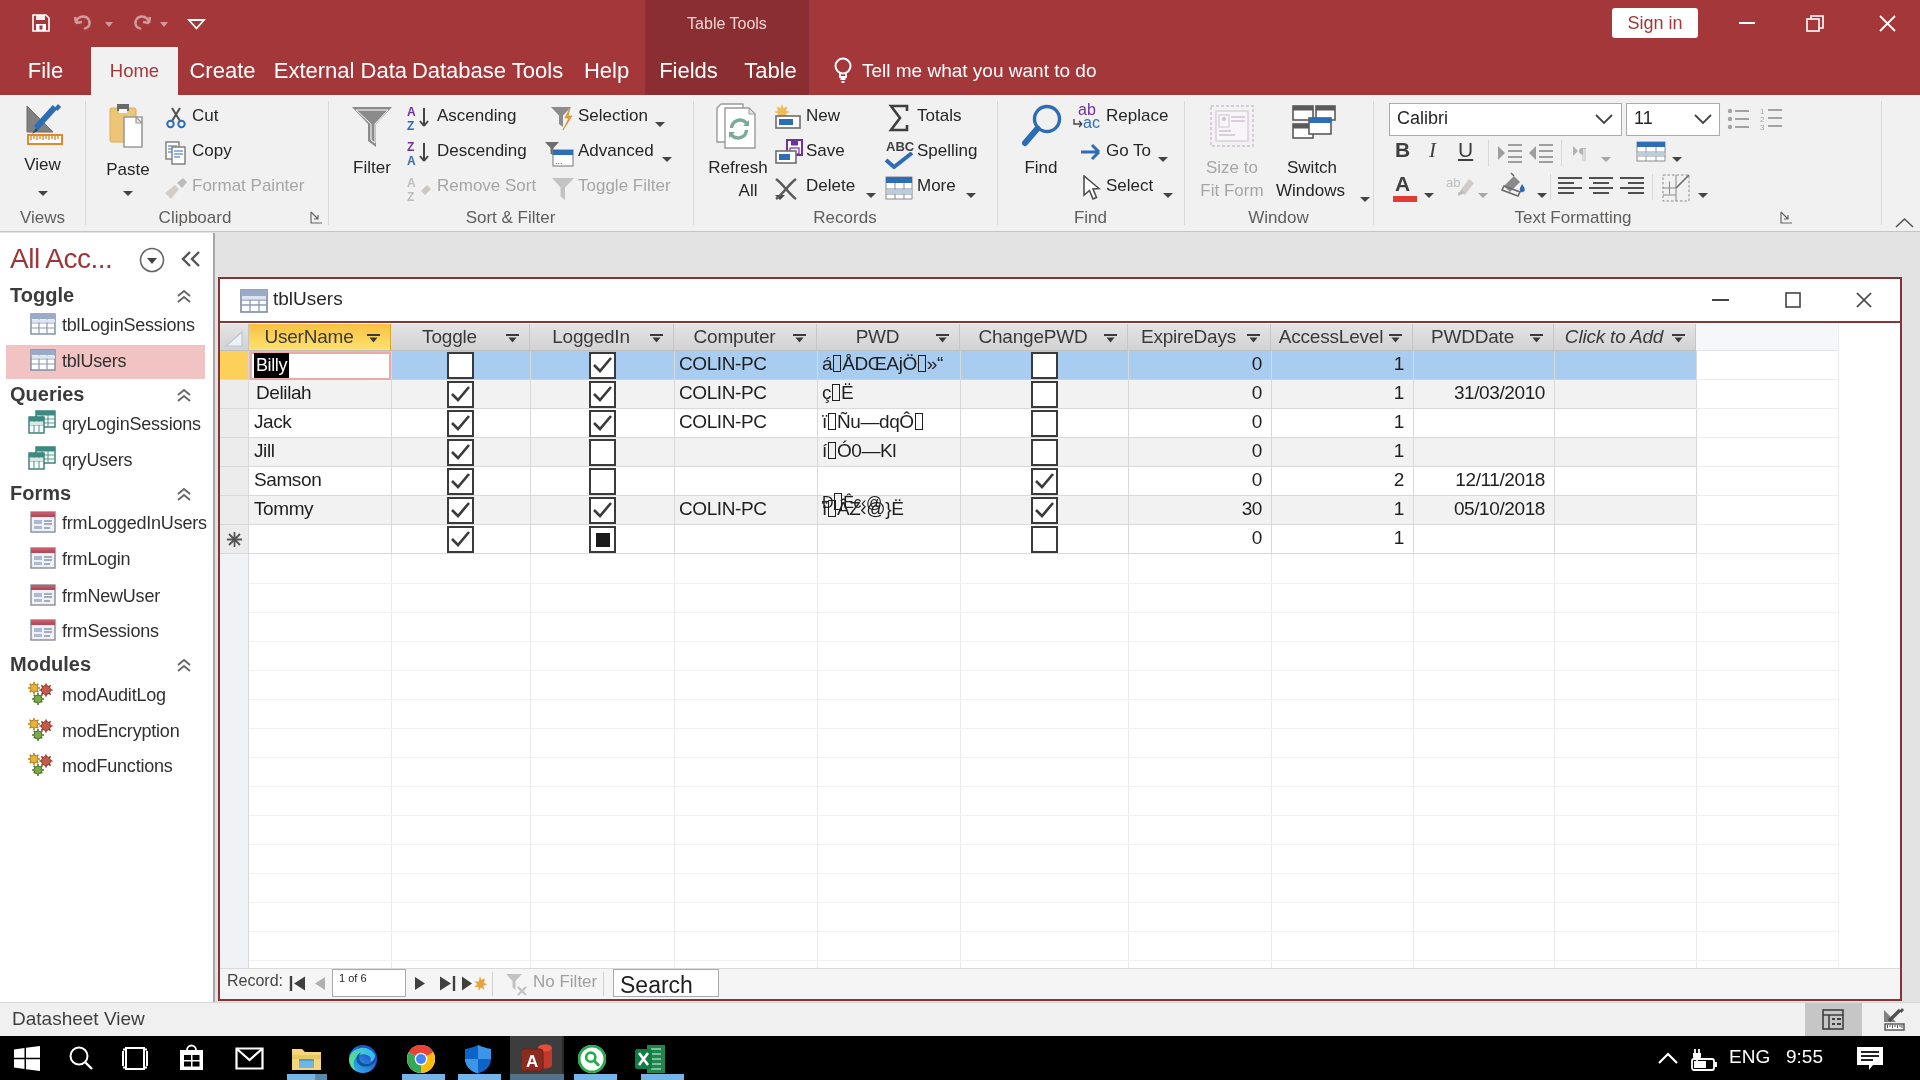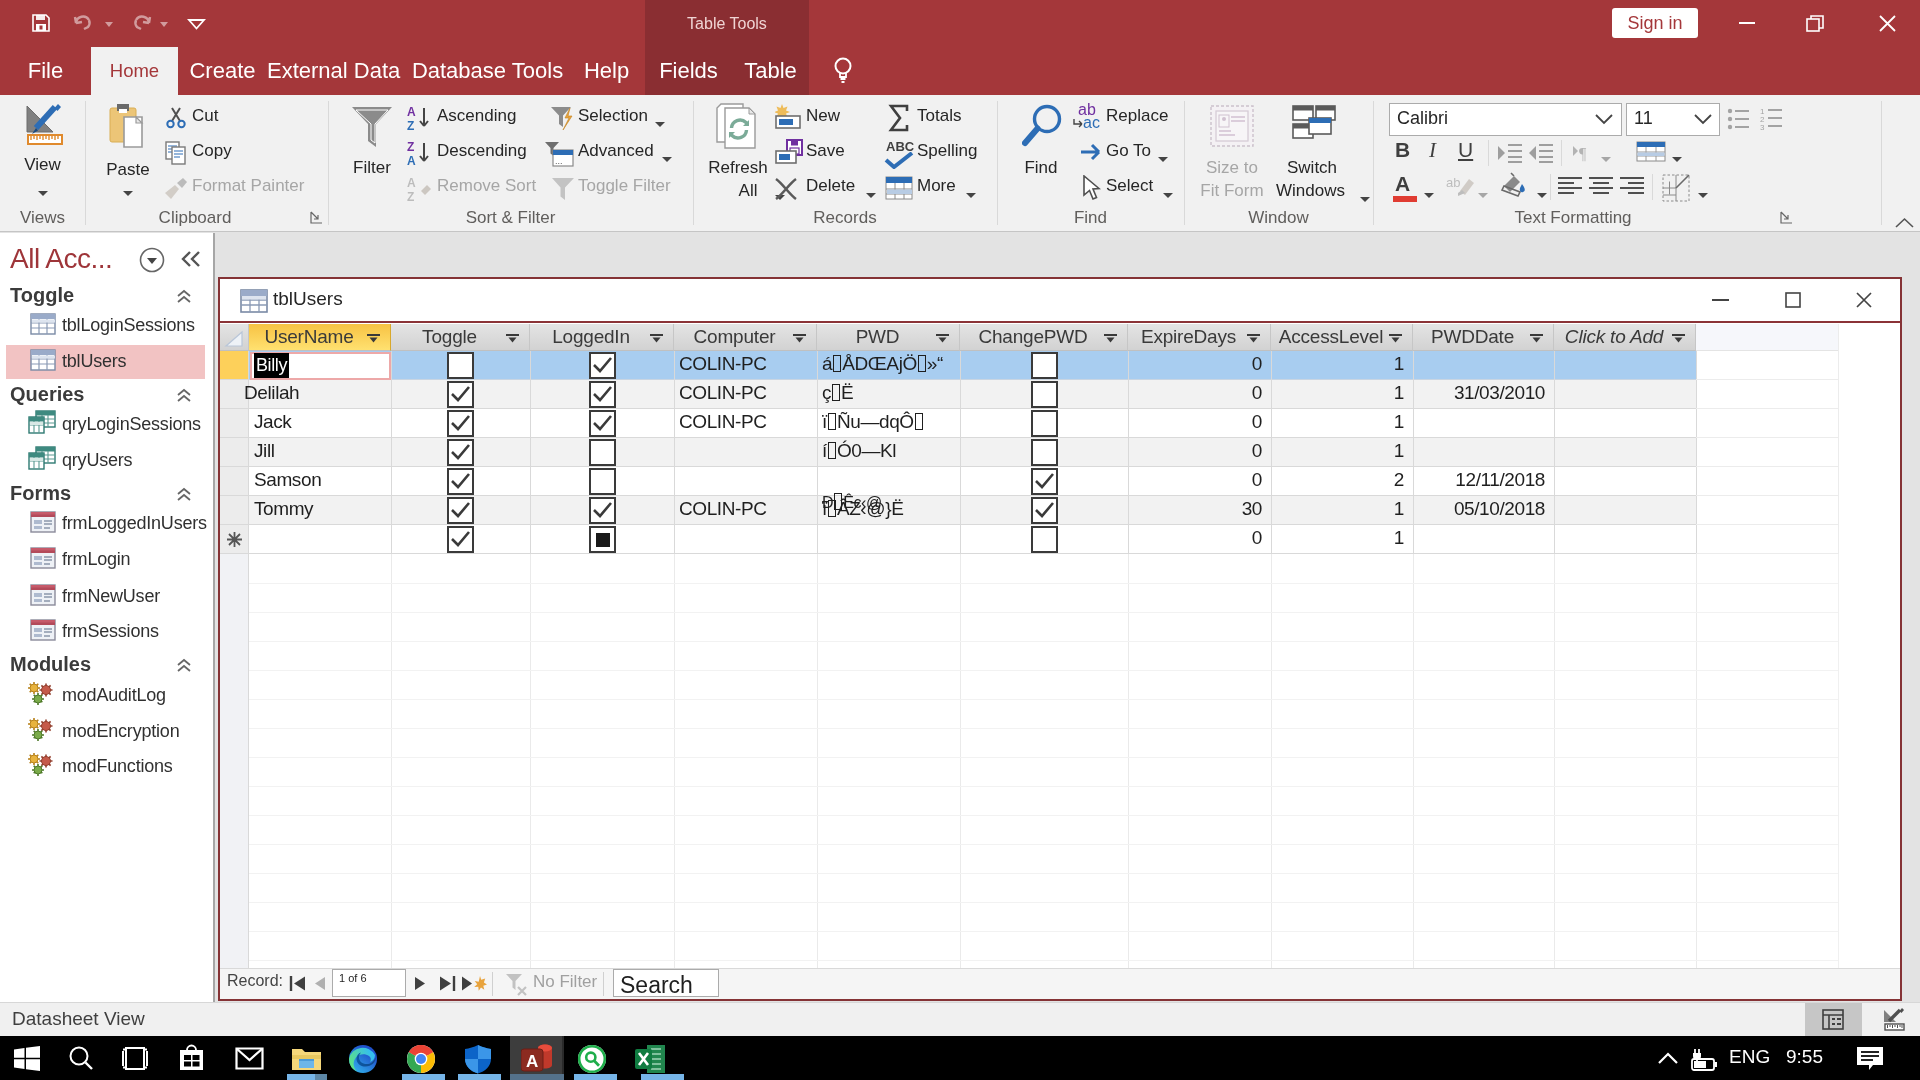--- a/index.html
+++ b/index.html
@@ -75,29 +75,30 @@
     </svg>
   <svg class="abs" style="left:1879px;top:15px" width="17" height="17" viewBox="0 0 17 17">
       <path d="M1 1 L16 16 M16 1 L1 16" stroke="#fff" stroke-width="1.8"></path>
     </svg>
 
   <div class="abs tabtxt" style="left:8px;top:47px;width:75px;text-align:center">File</div>
   <div class="abs" id="hometab">
       <span>Home</span>
     </div>
   <div class="abs tabtxt" style="left:178px;top:47px;width:89px;text-align:center">Create</div>
-  <div class="abs tabtxt" style="left:267px;top:47px;width:140px;text-align:left">External Data</div>
+  <div class="abs tabtxt" style="left:267px;top:47px;width:140px;text-align:right">External Data</div>
   <div class="abs tabtxt" style="left:407px;top:47px;width:161px;text-align:center">Database Tools</div>
   <div class="abs tabtxt" style="left:568px;top:47px;width:77px;text-align:center">Help</div>
   <div class="abs tabtxt" style="left:645px;top:47px;width:87px;text-align:center">Fields</div>
   <div class="abs tabtxt" style="left:732px;top:47px;width:77px;text-align:center">Table</div>
   <svg class="abs" style="left:832px;top:56px" width="22" height="30" viewBox="0 0 22 30">
       <circle cx="11" cy="10" r="7.5" fill="none" stroke="#fff" stroke-width="2"></circle>
       <path d="M8 17 v4 h6 v-4 M8.5 23 h5 M9.5 26 h3" stroke="#fff" stroke-width="1.8" fill="none"></path>
     </svg>
+  <div class="abs" style="left:862px;top:47px;font-size:19px;color:#fff;line-height:48px">Tell me what you want to do</div>
   <div class="abs" id="ribbon"></div>
 
   <div class="gsep" style="left:85px"></div>
   <div class="gsep" style="left:328px"></div>
   <div class="gsep" style="left:693px"></div>
   <div class="gsep" style="left:997px"></div>
   <div class="gsep" style="left:1184px"></div>
   <div class="gsep" style="left:1373px"></div>
   <div class="gsep" style="left:1881px"></div>
   <div class="glabel" style="left:0;width:85px;text-align:center">Views</div>
@@ -610,21 +611,21 @@
   <div class="abs" style="left:1696px;top:379px;width:142px;height:1px;background:#ececec"></div>
   <div class="abs" style="left:1696px;top:408px;width:142px;height:1px;background:#ececec"></div>
   <div class="abs" style="left:1696px;top:437px;width:142px;height:1px;background:#ececec"></div>
   <div class="abs" style="left:1696px;top:466px;width:142px;height:1px;background:#ececec"></div>
   <div class="abs" style="left:1696px;top:495px;width:142px;height:1px;background:#ececec"></div>
   <div class="abs" style="left:1696px;top:524px;width:142px;height:1px;background:#ececec"></div>
   <div class="abs" style="left:1696px;top:553px;width:142px;height:1px;background:#ececec"></div>
   <div class="abs" style="left:1838px;top:324px;width:1px;height:230px;background:#ececec"></div>
   <div class="abs" style="left:250px;top:352px;width:141px;height:28px;background:#fff;border:2px solid #eda8a8"></div>
   <div class="abs" style="left:254px;top:353px;font-size:18px;letter-spacing:-0.4px;color:#fff;background:#000;padding:0 2px;line-height:25px">Billy</div>
-  <div class="abs" style="left:244px;top:382px;font-size:19px;letter-spacing:-0.4px;color:#1f1f1f;">Delilah</div>
+  <div class="abs" style="left:256px;top:382px;font-size:19px;letter-spacing:-0.4px;color:#1f1f1f;">Delilah</div>
   <div class="abs" style="left:254px;top:411px;font-size:19px;letter-spacing:-0.4px;color:#1f1f1f;">Jack</div>
   <div class="abs" style="left:254px;top:440px;font-size:19px;letter-spacing:-0.4px;color:#1f1f1f;">Jill</div>
   <div class="abs" style="left:254px;top:469px;font-size:19px;letter-spacing:-0.4px;color:#1f1f1f;">Samson</div>
   <div class="abs" style="left:254px;top:498px;font-size:19px;letter-spacing:-0.4px;color:#1f1f1f;">Tommy</div>
   <div class="abs" style="left:679px;top:382px;font-size:19px;letter-spacing:-0.4px;color:#1f1f1f;">COLIN-PC</div>
   <div class="abs" style="left:679px;top:411px;font-size:19px;letter-spacing:-0.4px;color:#1f1f1f;">COLIN-PC</div>
   <div class="abs" style="left:679px;top:353px;font-size:19px;letter-spacing:-0.4px;color:#1f1f1f;">COLIN-PC</div>
   <div class="abs" style="left:679px;top:498px;font-size:19px;letter-spacing:-0.4px;color:#1f1f1f;">COLIN-PC</div>
   <div class="abs" style="left:822px;top:353px;font-size:19px;letter-spacing:-0.4px;color:#1f1f1f;">á<span style="display:inline-block;width:8px;height:17px;border:1.5px solid #1f1f1f;margin:0 1px;vertical-align:-2px"></span>ÅDŒAjÖ<span style="display:inline-block;width:8px;height:17px;border:1.5px solid #1f1f1f;margin:0 1px;vertical-align:-2px"></span>»“</div>
   <div class="abs" style="left:822px;top:382px;font-size:19px;letter-spacing:-0.4px;color:#1f1f1f;">ç<span style="display:inline-block;width:8px;height:17px;border:1.5px solid #1f1f1f;margin:0 1px;vertical-align:-2px"></span>Ë</div>

